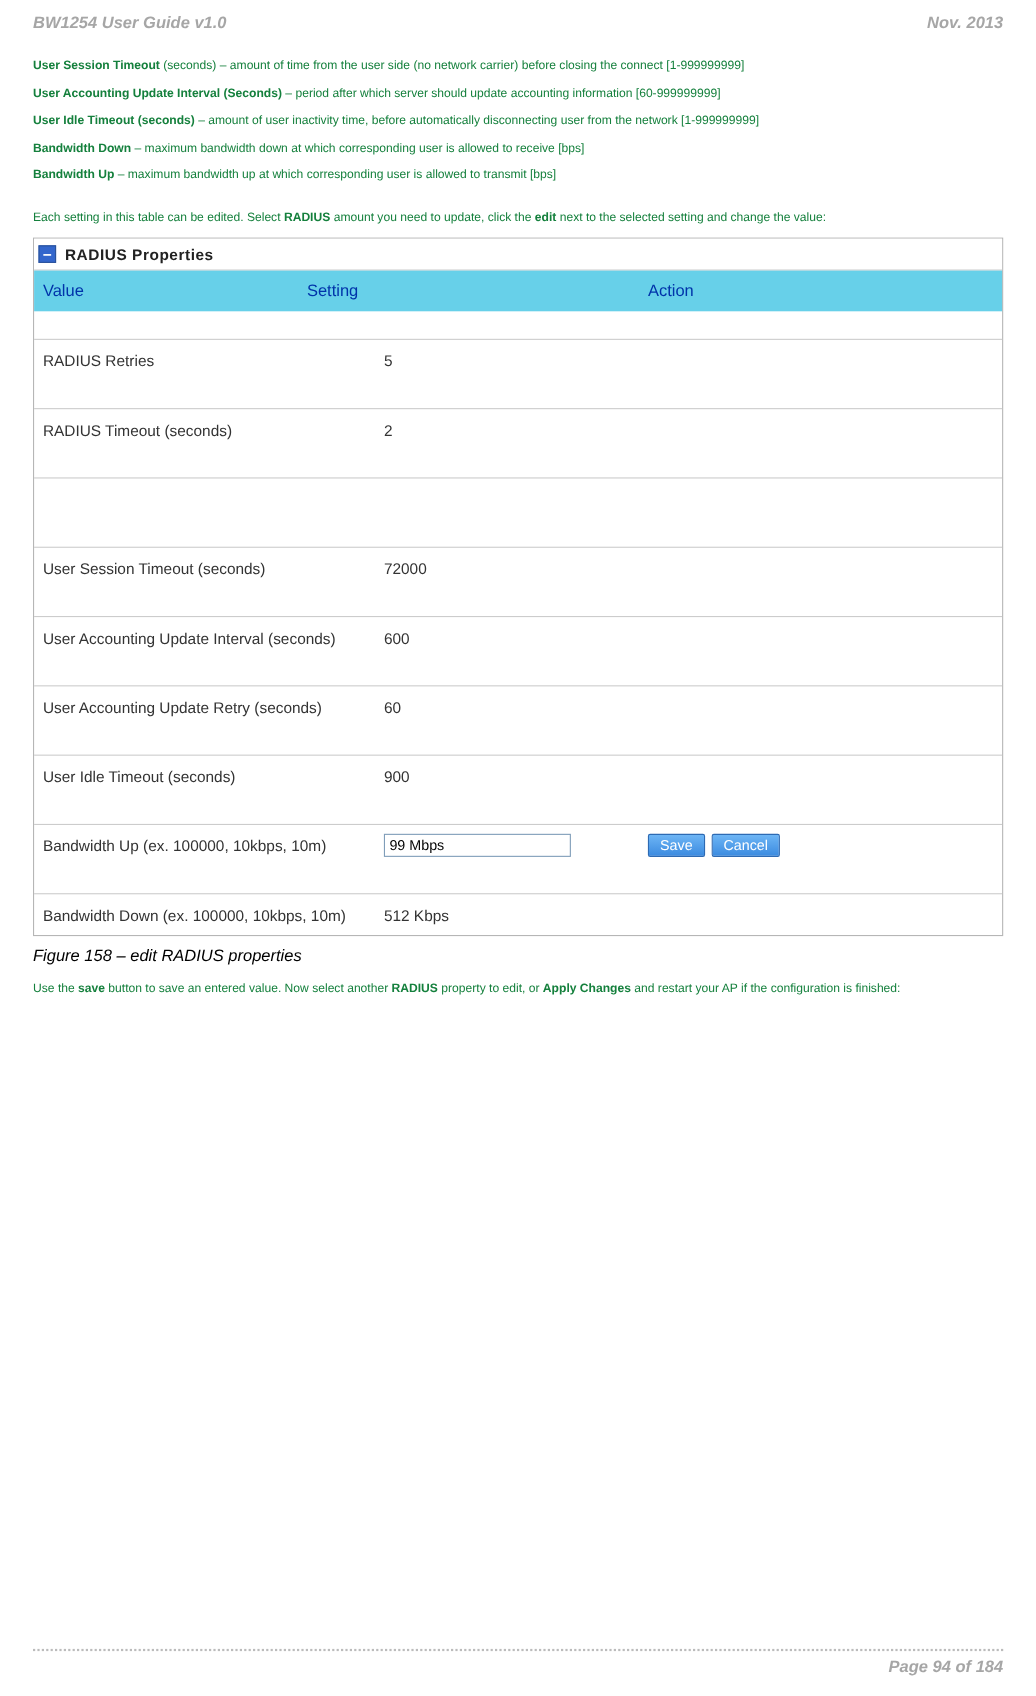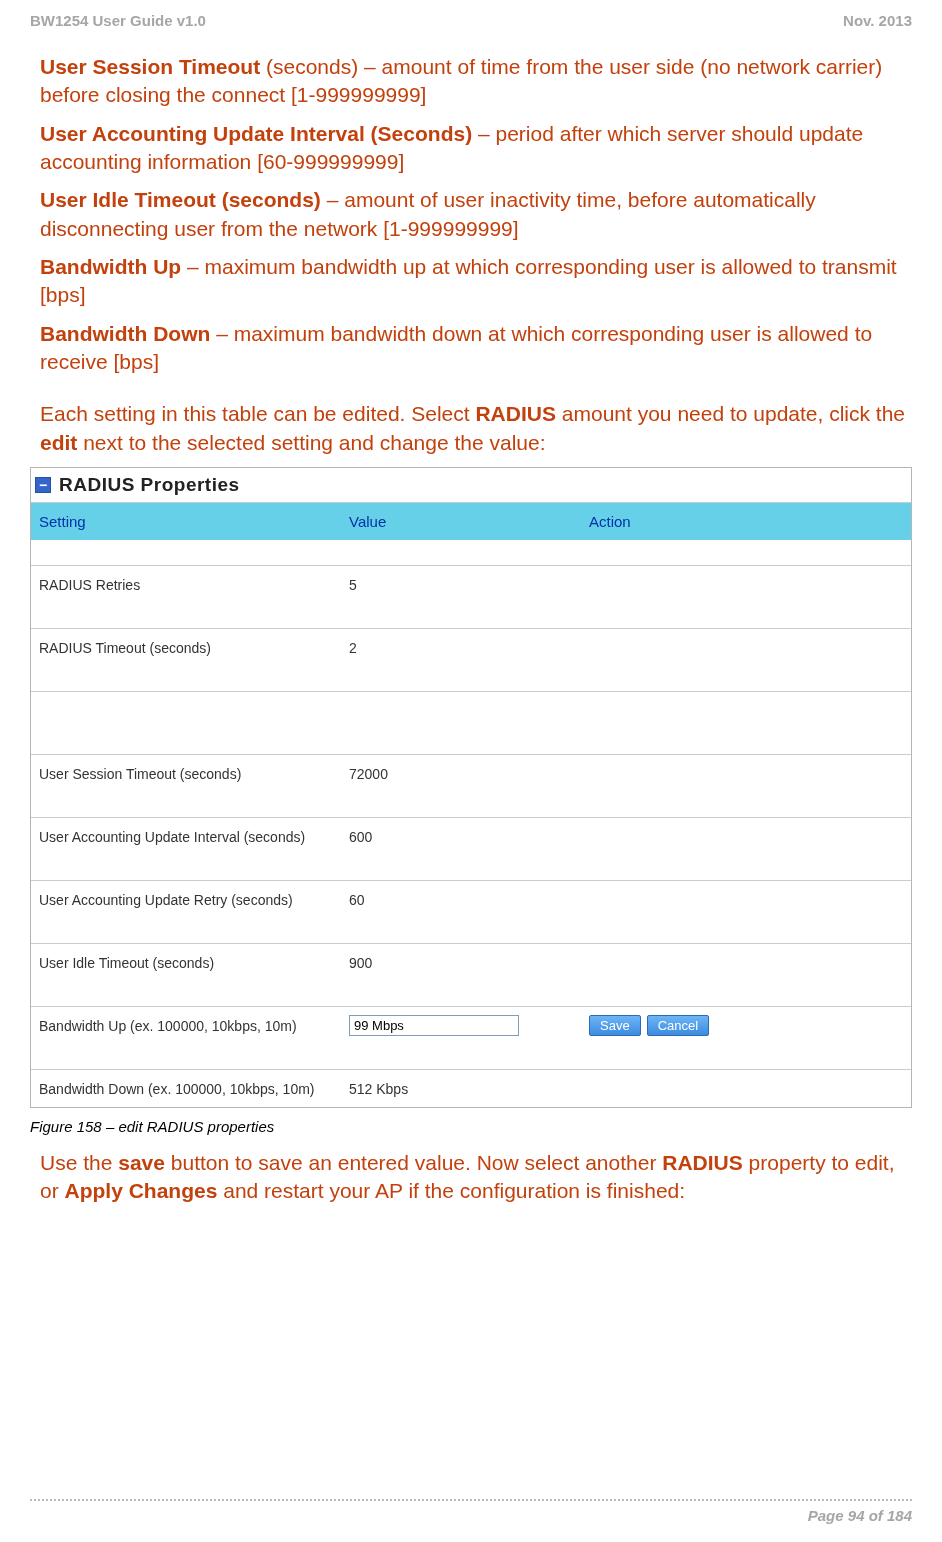--- a/index.html
+++ b/index.html
@@ -17,34 +17,34 @@
     .page {
       padding: 12px 30px 20px 30px;
       min-height: 1542px;
       position: relative;
     }
     .header {
       display: flex;
       justify-content: space-between;
       color: #a6a6a6;
       font-size: 15px;
+      font-style: italic;
       margin-bottom: 24px;
     }
     .header-left {
       font-weight: bold;
     }
     .header-right {
       font-weight: bold;
     }
     .paragraph {
-      font-size: 21px;
+      font-size: 11px;
       line-height: 1.35;
-      color: #c2410c;
+      color: #15803d;
       margin-bottom: 10px;
-      margin-left: 10px;
     }
     .paragraph .bold {
       font-weight: bold;
     }
     .spacer {
       height: 14px;
     }
     .table-wrap {
       border: 1px solid #b6b6b6;
       margin-top: 6px;
@@ -70,21 +70,21 @@
       font-size: 14px;
       line-height: 1;
     }
     .collapse-icon::before {
       content: "−";
       font-weight: bold;
     }
     .table-title {
       font-family: Verdana, Arial, sans-serif;
       font-weight: bold;
-      font-size: 19px;
+      font-size: 14px;
       color: #222;
       letter-spacing: 0.5px;
     }
     .table-header-row {
       display: flex;
       background: #67d0e9;
       color: #0033aa;
       font-size: 15px;
       font-family: Verdana, Arial, sans-serif;
     }
@@ -178,41 +178,41 @@
   <p class="paragraph">
     <span class="bold">User Accounting Update Interval (Seconds)</span><span> – period after which server should update accounting information [60-999999999]</span>
   </p>
 
 
   <p class="paragraph">
     <span class="bold">User Idle Timeout (seconds)</span><span> – amount of user inactivity time, before automatically disconnecting user from the network [1-999999999]</span>
   </p>
 
   <p class="paragraph">
+    <span class="bold">Bandwidth Down</span><span> – maximum bandwidth down at which corresponding user is allowed to receive [bps]</span>
+  </p>
+
+  <p class="paragraph">
     <span class="bold">Bandwidth Up</span><span> – maximum bandwidth up at which corresponding user is allowed to transmit [bps]</span>
-  </p>
-
-  <p class="paragraph">
-    <span class="bold">Bandwidth Down</span><span> – maximum bandwidth down at which corresponding user is allowed to receive [bps]</span>
   </p>
 
   <div class="spacer"></div>
 
   <p class="paragraph">
     <span>Each setting in this table can be edited. Select </span><span class="bold">RADIUS</span><span> amount you need to update, click the </span><span class="bold">edit</span><span> next to the selected setting and change the value:</span>
   </p>
 
   <div class="table-wrap">
     <div class="table-title-row">
       <span class="collapse-icon"></span>
       <span class="table-title">RADIUS Properties</span>
     </div>
     <div class="table-header-row">
+      <div class="col col-value">Value</div>
       <div class="col col-setting">Setting</div>
-      <div class="col col-value">Value</div>
       <div class="col col-action">Action</div>
     </div>
 
     <div class="table-row">
       <div class="col col-setting">RADIUS Retries</div>
       <div class="col col-value">5</div>
       <div class="col col-action"></div>
     </div>
 
     <div class="table-row">

